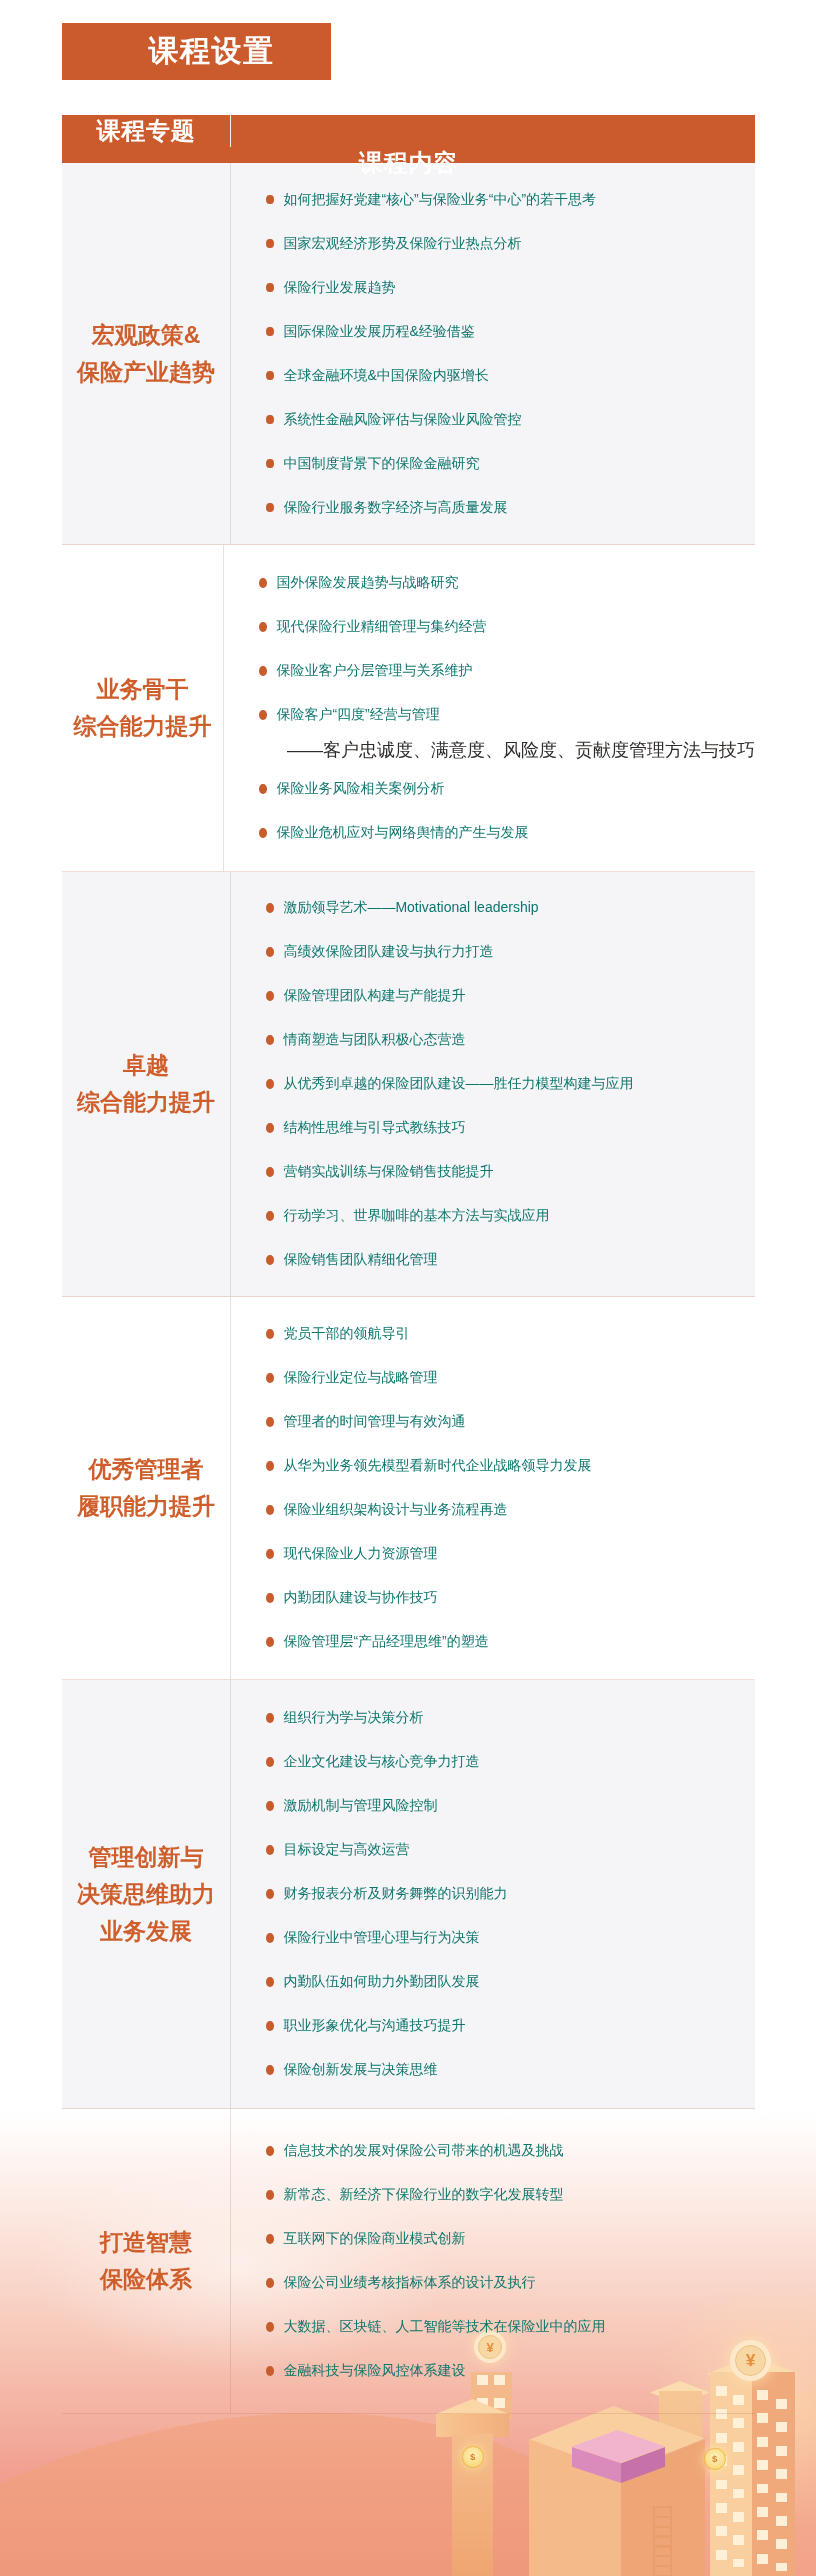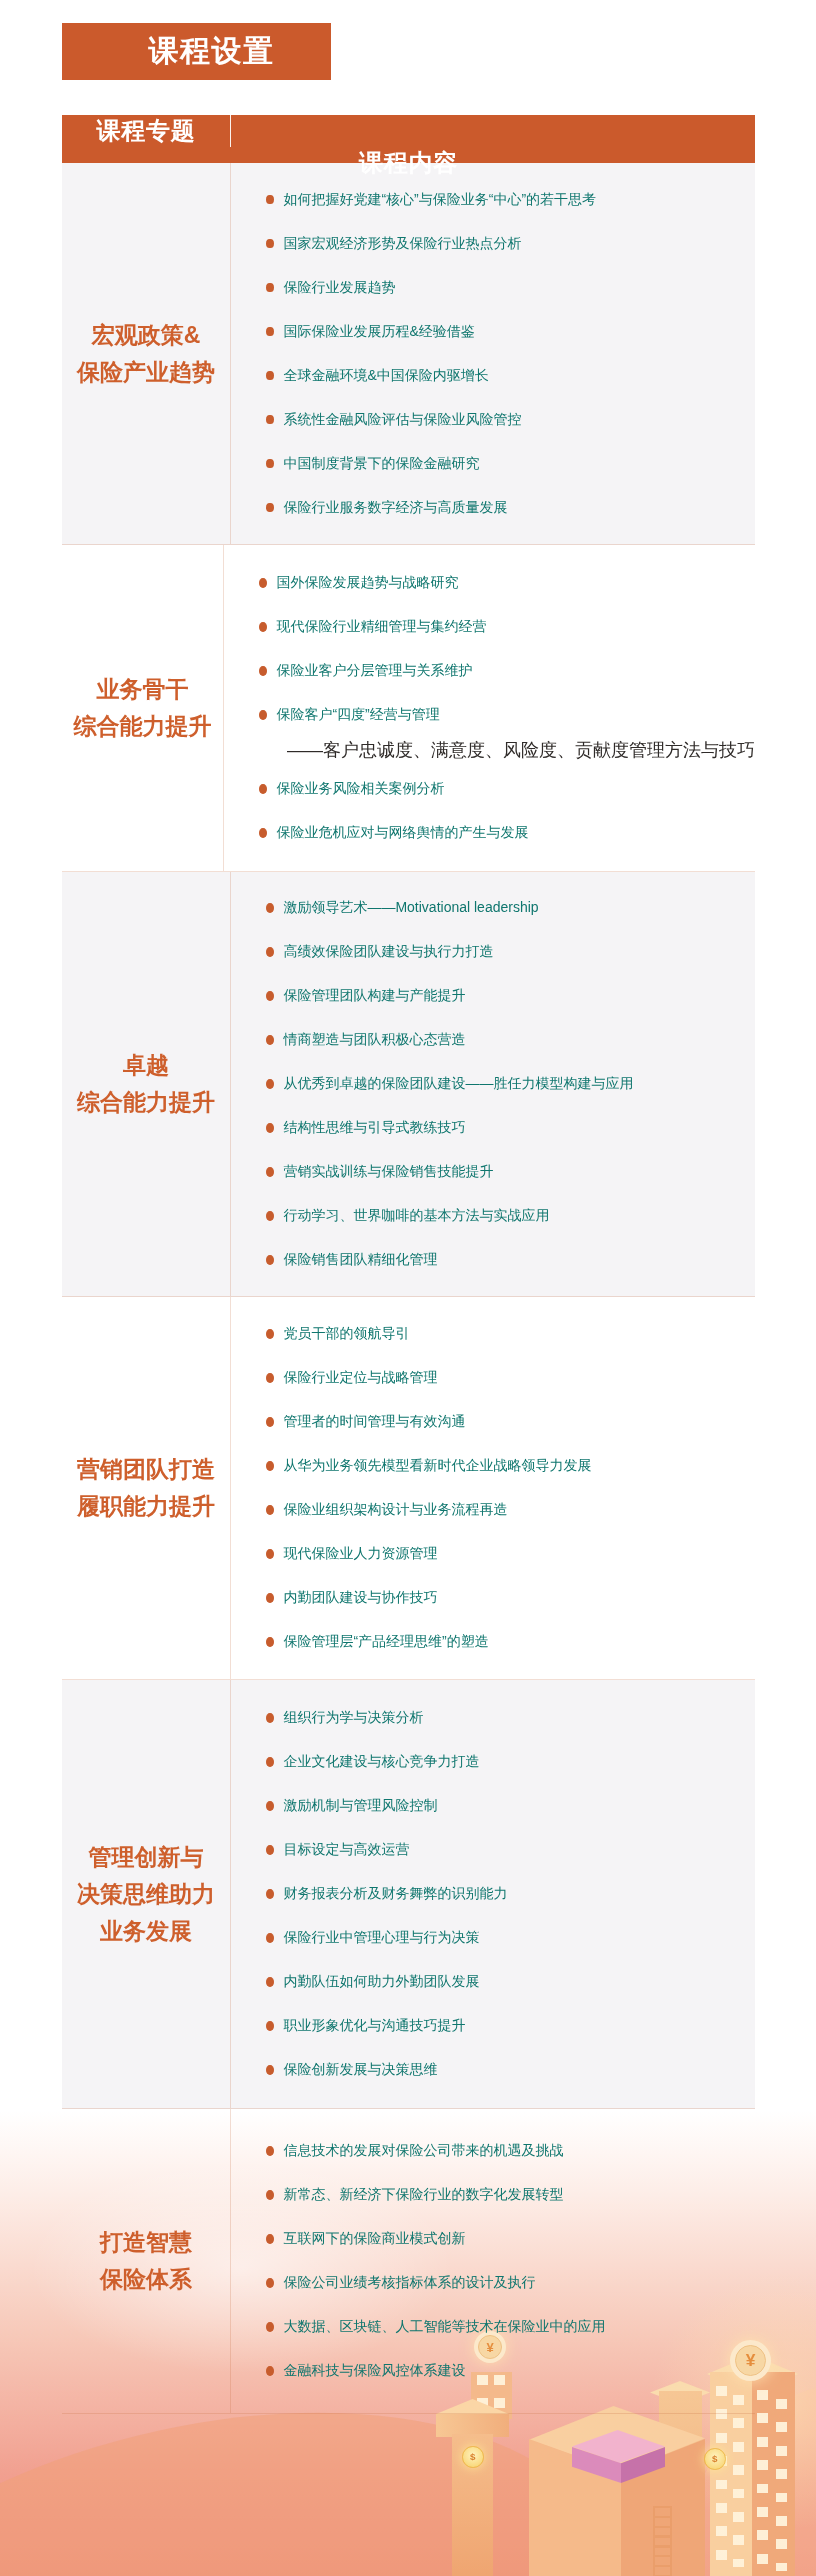--- a/index.html
+++ b/index.html
@@ -296,21 +296,21 @@
             <span class="item-text">行动学习、世界咖啡的基本方法与实战应用</span>
           </div>
           <div class="item">
             <span class="bullet"></span>
             <span class="item-text">保险销售团队精细化管理</span>
           </div>
         </div>
       </div>
       <div class="table-row row-3">
         <div class="topic-cell">
-          <div class="topic-line">营销团队打造</div>
+          <div class="topic-line">优秀管理者</div>
           <div class="topic-line">履职能力提升</div>
         </div>
         <div class="content-cell">
           <div class="item">
             <span class="bullet"></span>
             <span class="item-text">党员干部的领航导引</span>
           </div>
           <div class="item">
             <span class="bullet"></span>
             <span class="item-text">保险行业定位与战略管理</span>

